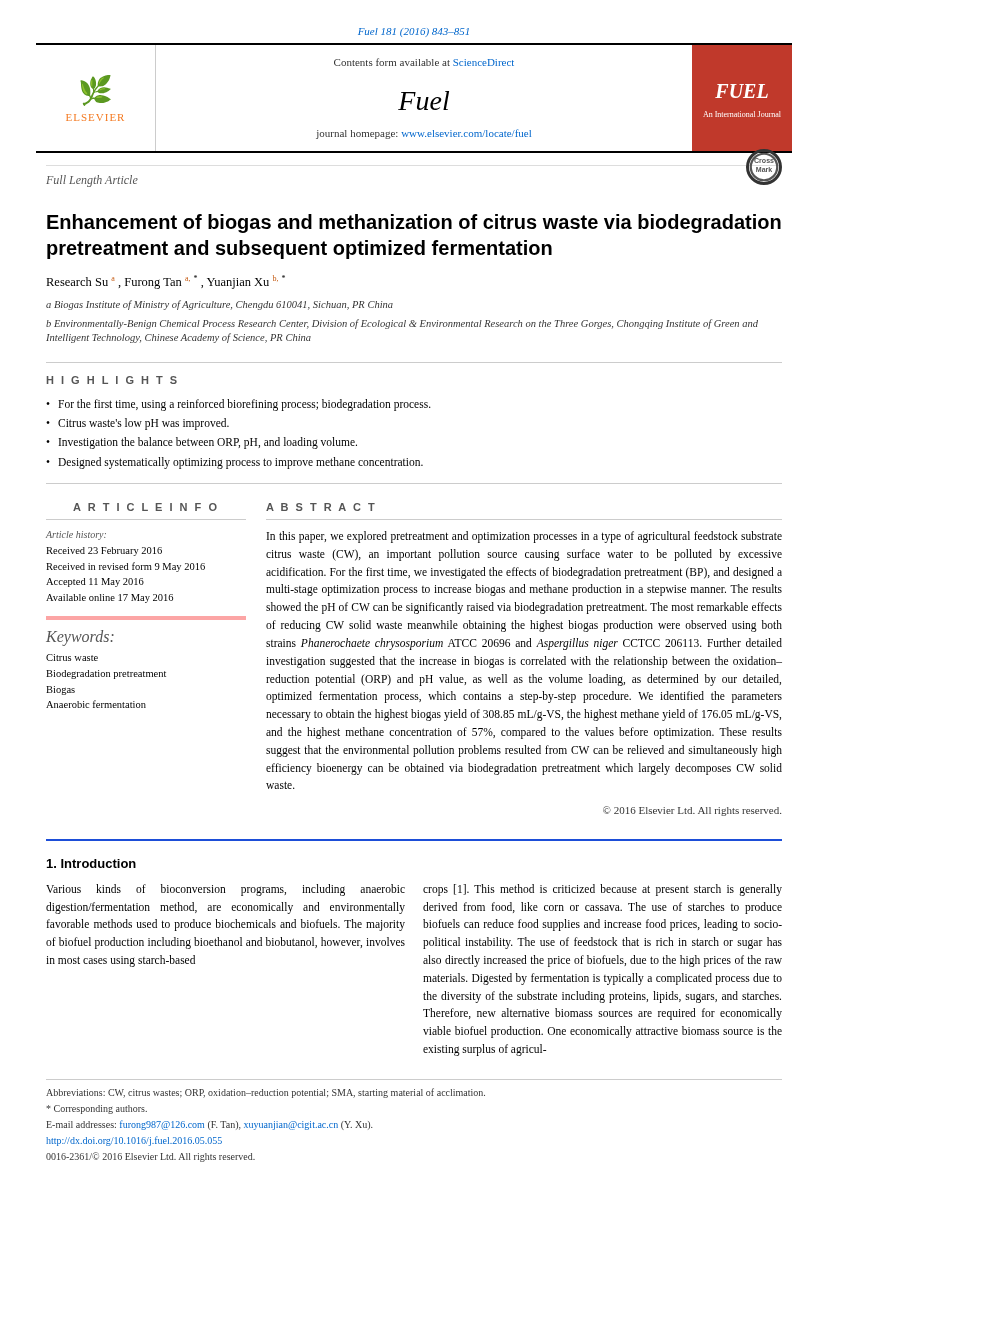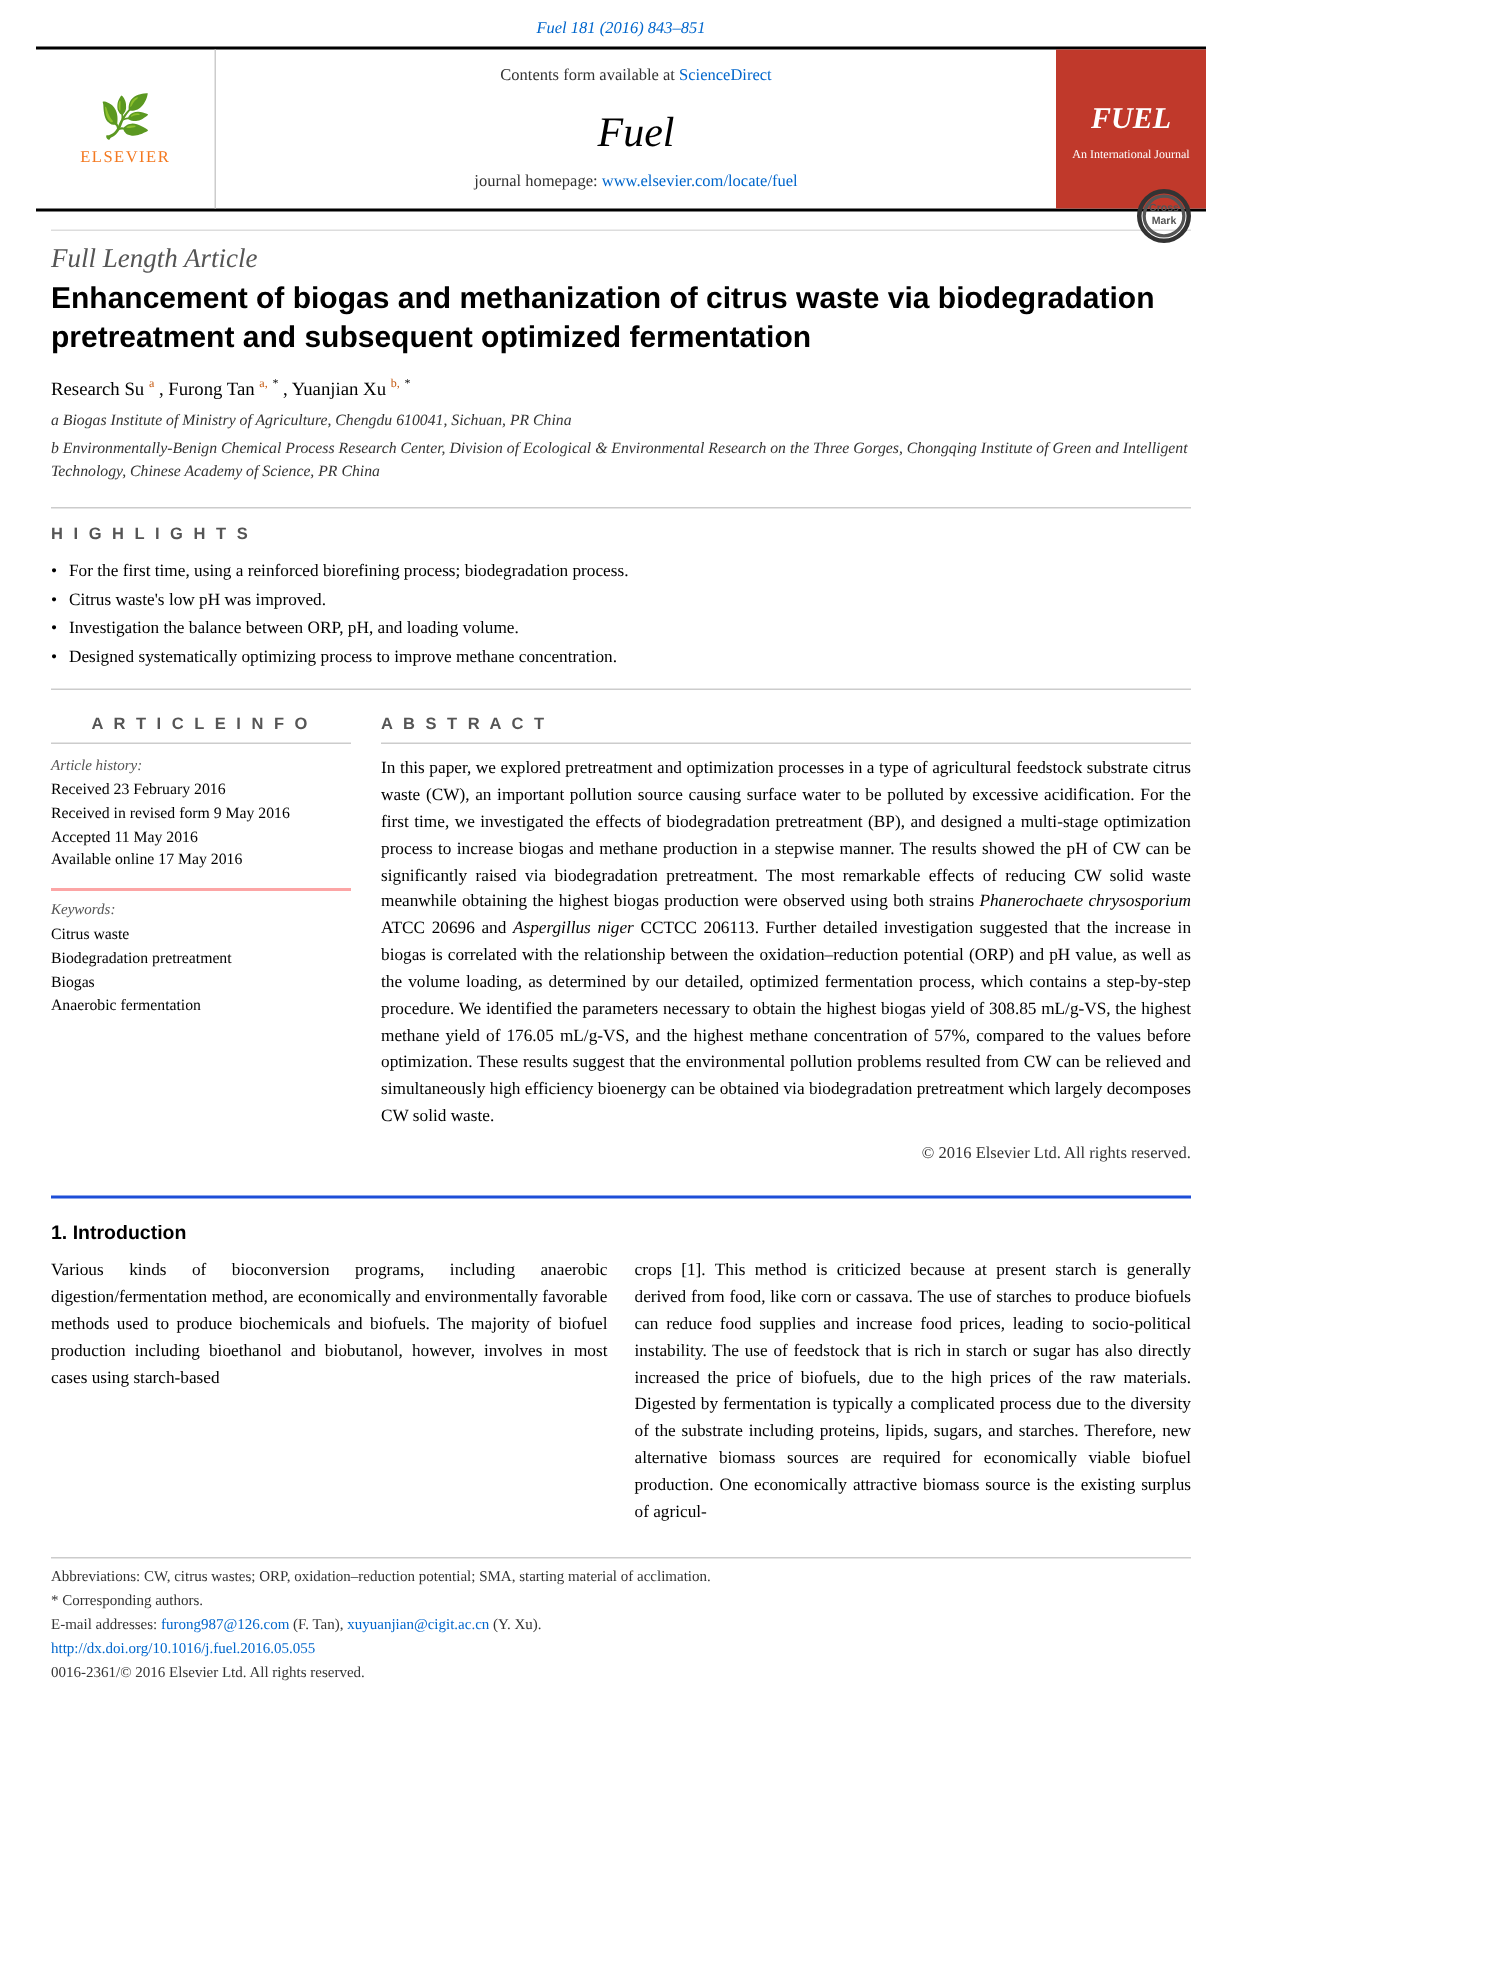--- a/index.html
+++ b/index.html
@@ -8,21 +8,21 @@
       background: #fff;
       width: 992px;
       min-height: 1323px;
       color: #000;
       font-size: 13px;
       line-height: 1.4;
     }
 
     .page-wrapper {
       width: 828px;
-      padding: 4px;
+      padding: 16px;
       background: #fff;
     }
 
     
     .top-ref {
       text-align: center;
       padding: 8px 0 4px 0;
       font-size: 11px;
       color: #0066cc;
       font-style: italic;
@@ -112,24 +112,24 @@
       text-align: center;
       margin-top: 4px;
     }
 
     
     .article-content {
       padding: 12px 30px 20px 30px;
     }
 
     .article-type {
-      font-size: 18px;
-      font-style: italic;
-      color: #555;
-      margin-bottom: 0;
+      font-size: 12px;
+      font-style: italic;
+      color: #555;
+      margin-bottom: 20px;
       padding-top: 6px;
       border-top: 1px solid #ddd;
     }
 
     .article-title {
       font-size: 20px;
       font-weight: bold;
       color: #000;
       line-height: 1.3;
       margin-bottom: 12px;
@@ -242,25 +242,25 @@
       margin-bottom: 2px;
     }
 
     .info-date {
       font-size: 10.5px;
       color: #000;
       margin-bottom: 1px;
     }
 
     .keywords-heading {
-      font-size: 10px;
+      font-size: 16px;
       font-style: italic;
       color: #555;
       margin-bottom: 3px;
-      border-top: 2px solid #fca5a5;
+      border-top: 4px solid #fca5a5;
       padding-top: 6px;
       margin-top: 6px;
     }
 
     .keyword {
       font-size: 10.5px;
       color: #000;
       margin-bottom: 1px;
     }
 

